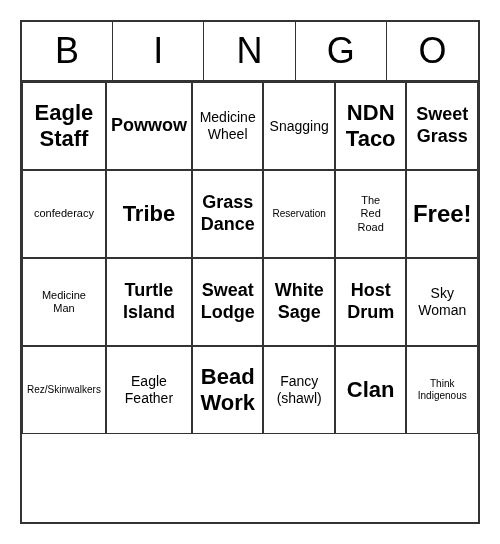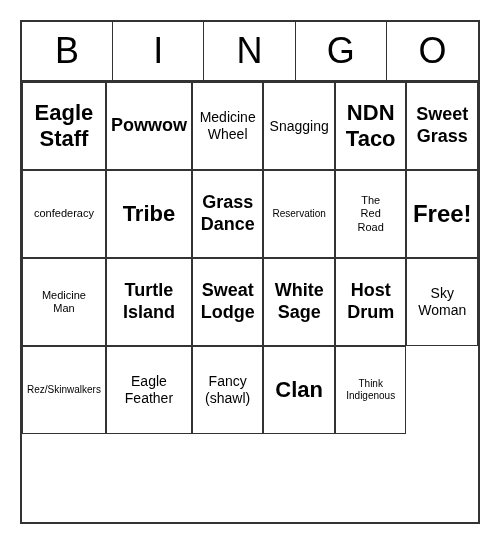--- a/index.html
+++ b/index.html
@@ -126,20 +126,23 @@
       <div class="bingo-cell">
         <span class="cell-text size-md">Sky<br>Woman</span>
       </div>
       <div class="bingo-cell">
         <span class="cell-text size-xs">Rez/Skinwalkers</span>
       </div>
       <div class="bingo-cell">
         <span class="cell-text size-md">Eagle<br>Feather</span>
       </div>
       <div class="bingo-cell">
+        <span class="cell-text size-xl">Bead<br>Work</span>
+      </div>
+      <div class="bingo-cell">
         <span class="cell-text size-md">Fancy<br>(shawl)</span>
       </div>
       <div class="bingo-cell">
         <span class="cell-text size-xl">Clan</span>
       </div>
       <div class="bingo-cell">
         <span class="cell-text size-xs">Think<br>Indigenous</span>
       </div>
     </div>
 </div>

